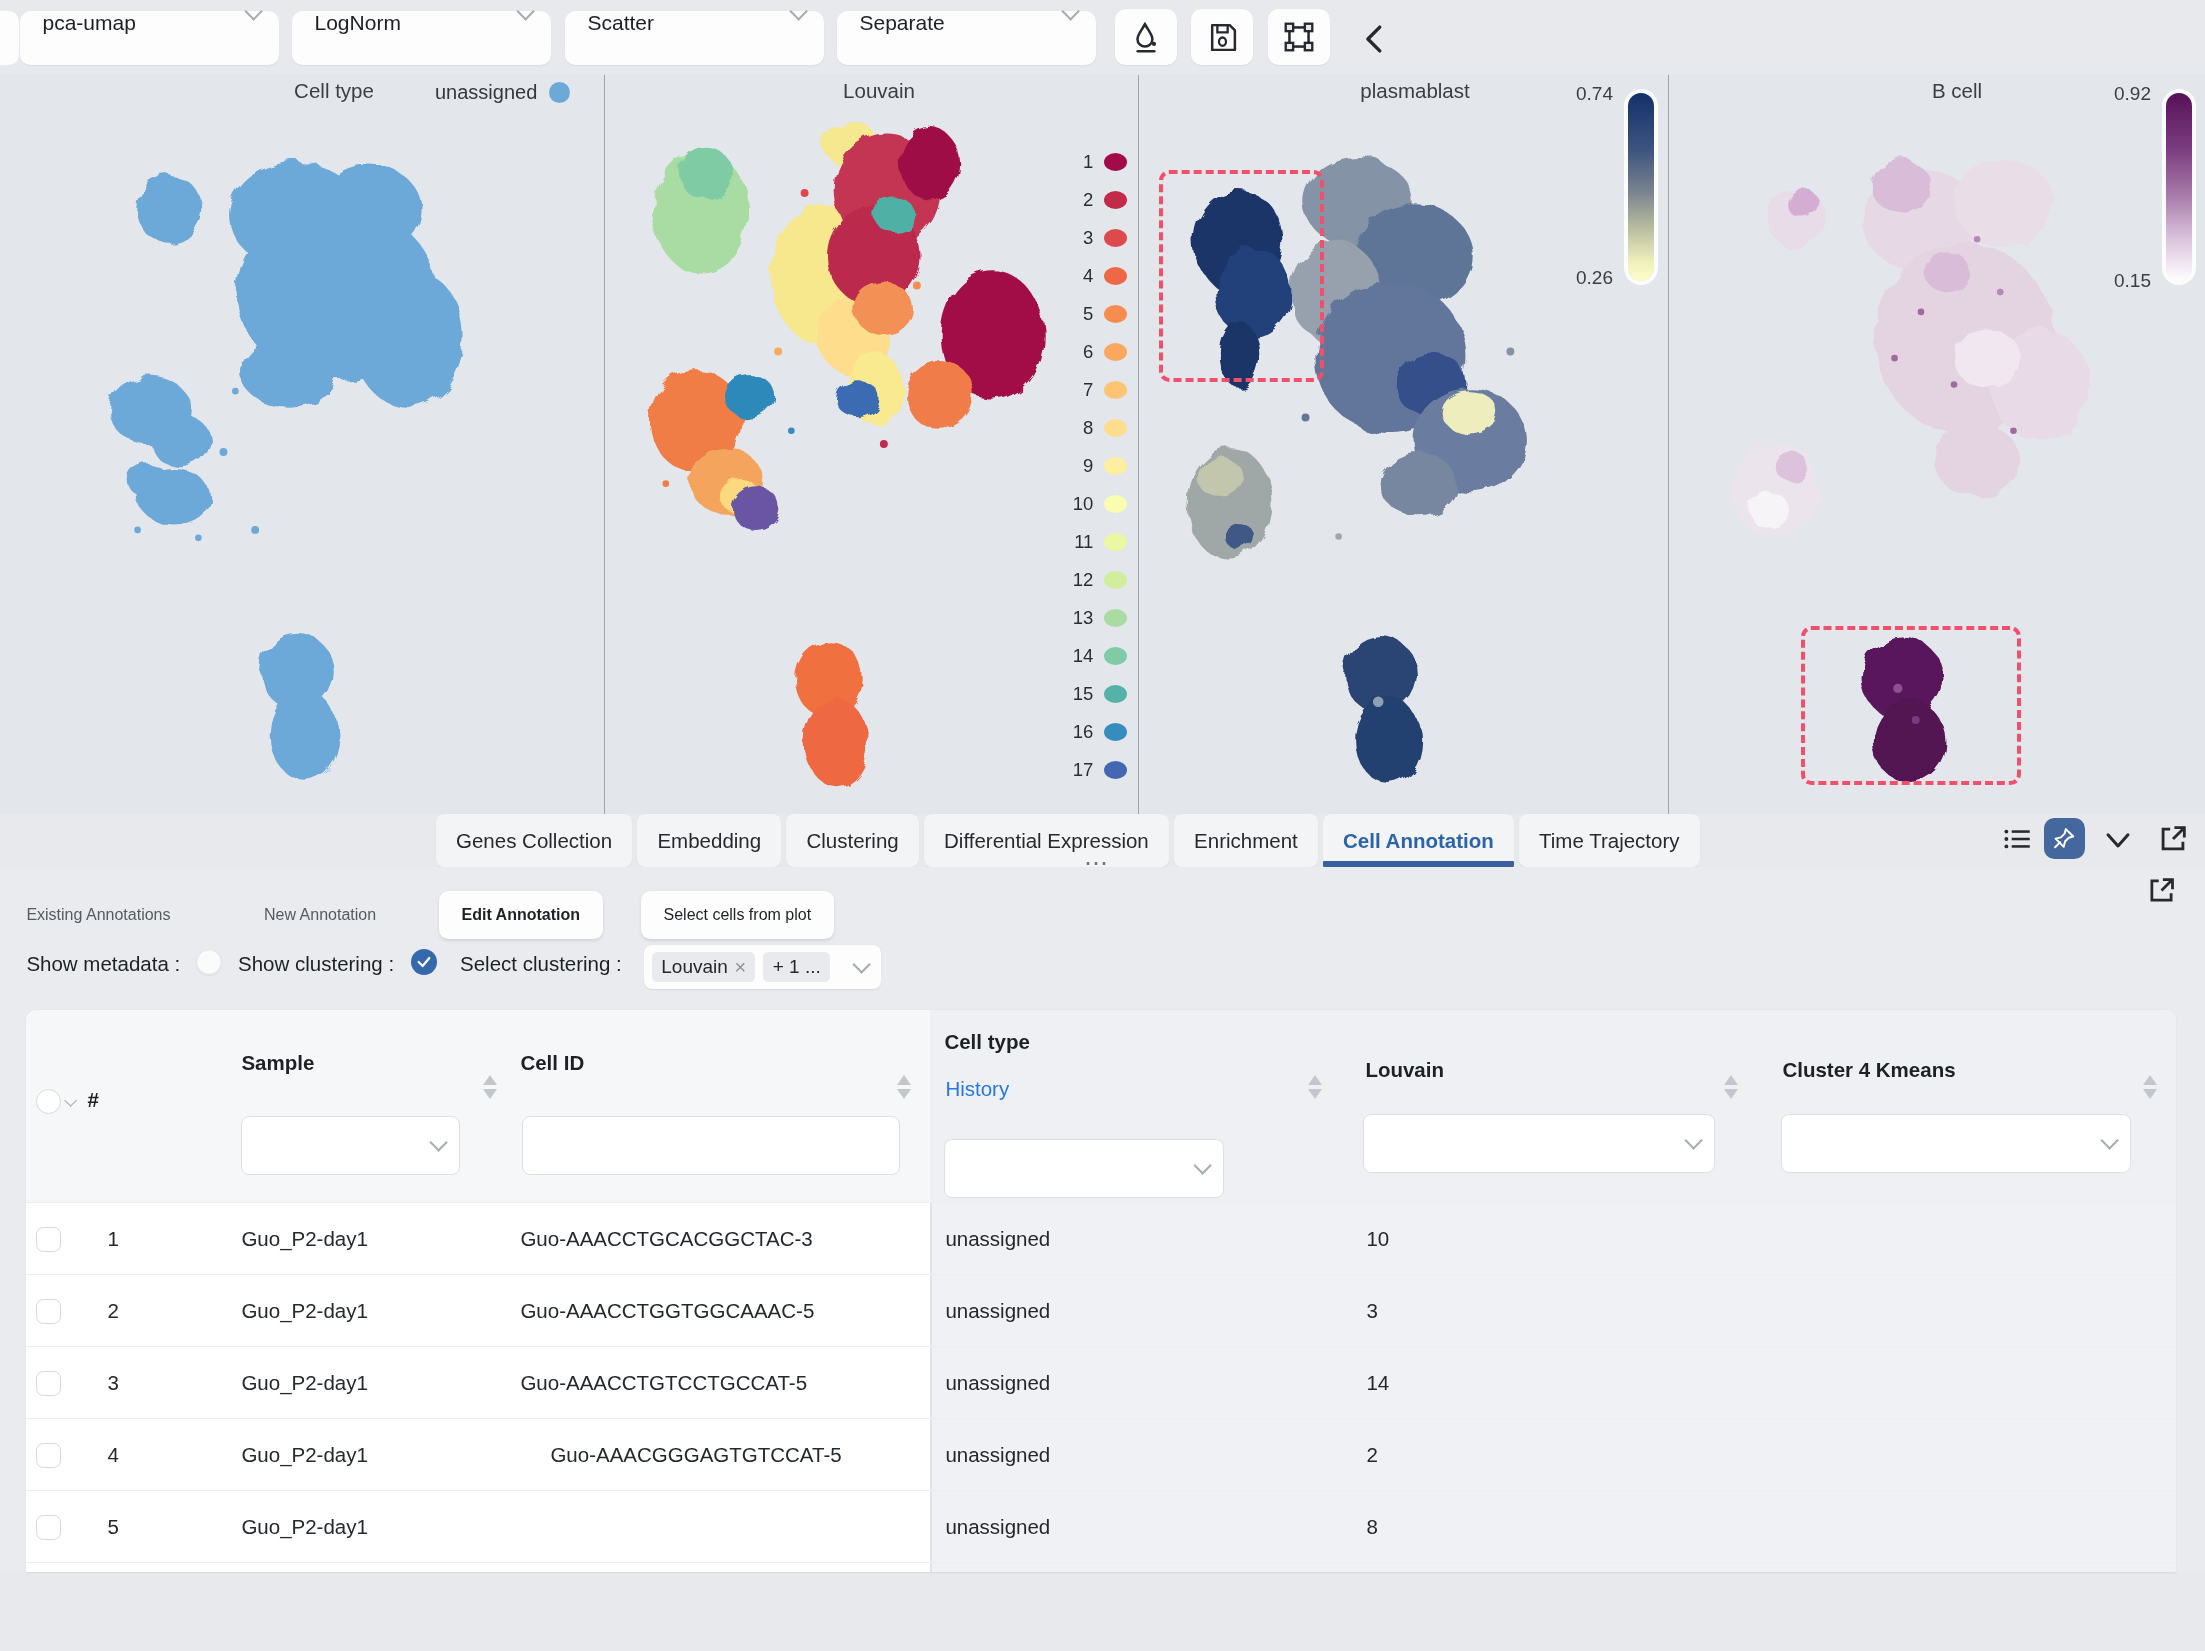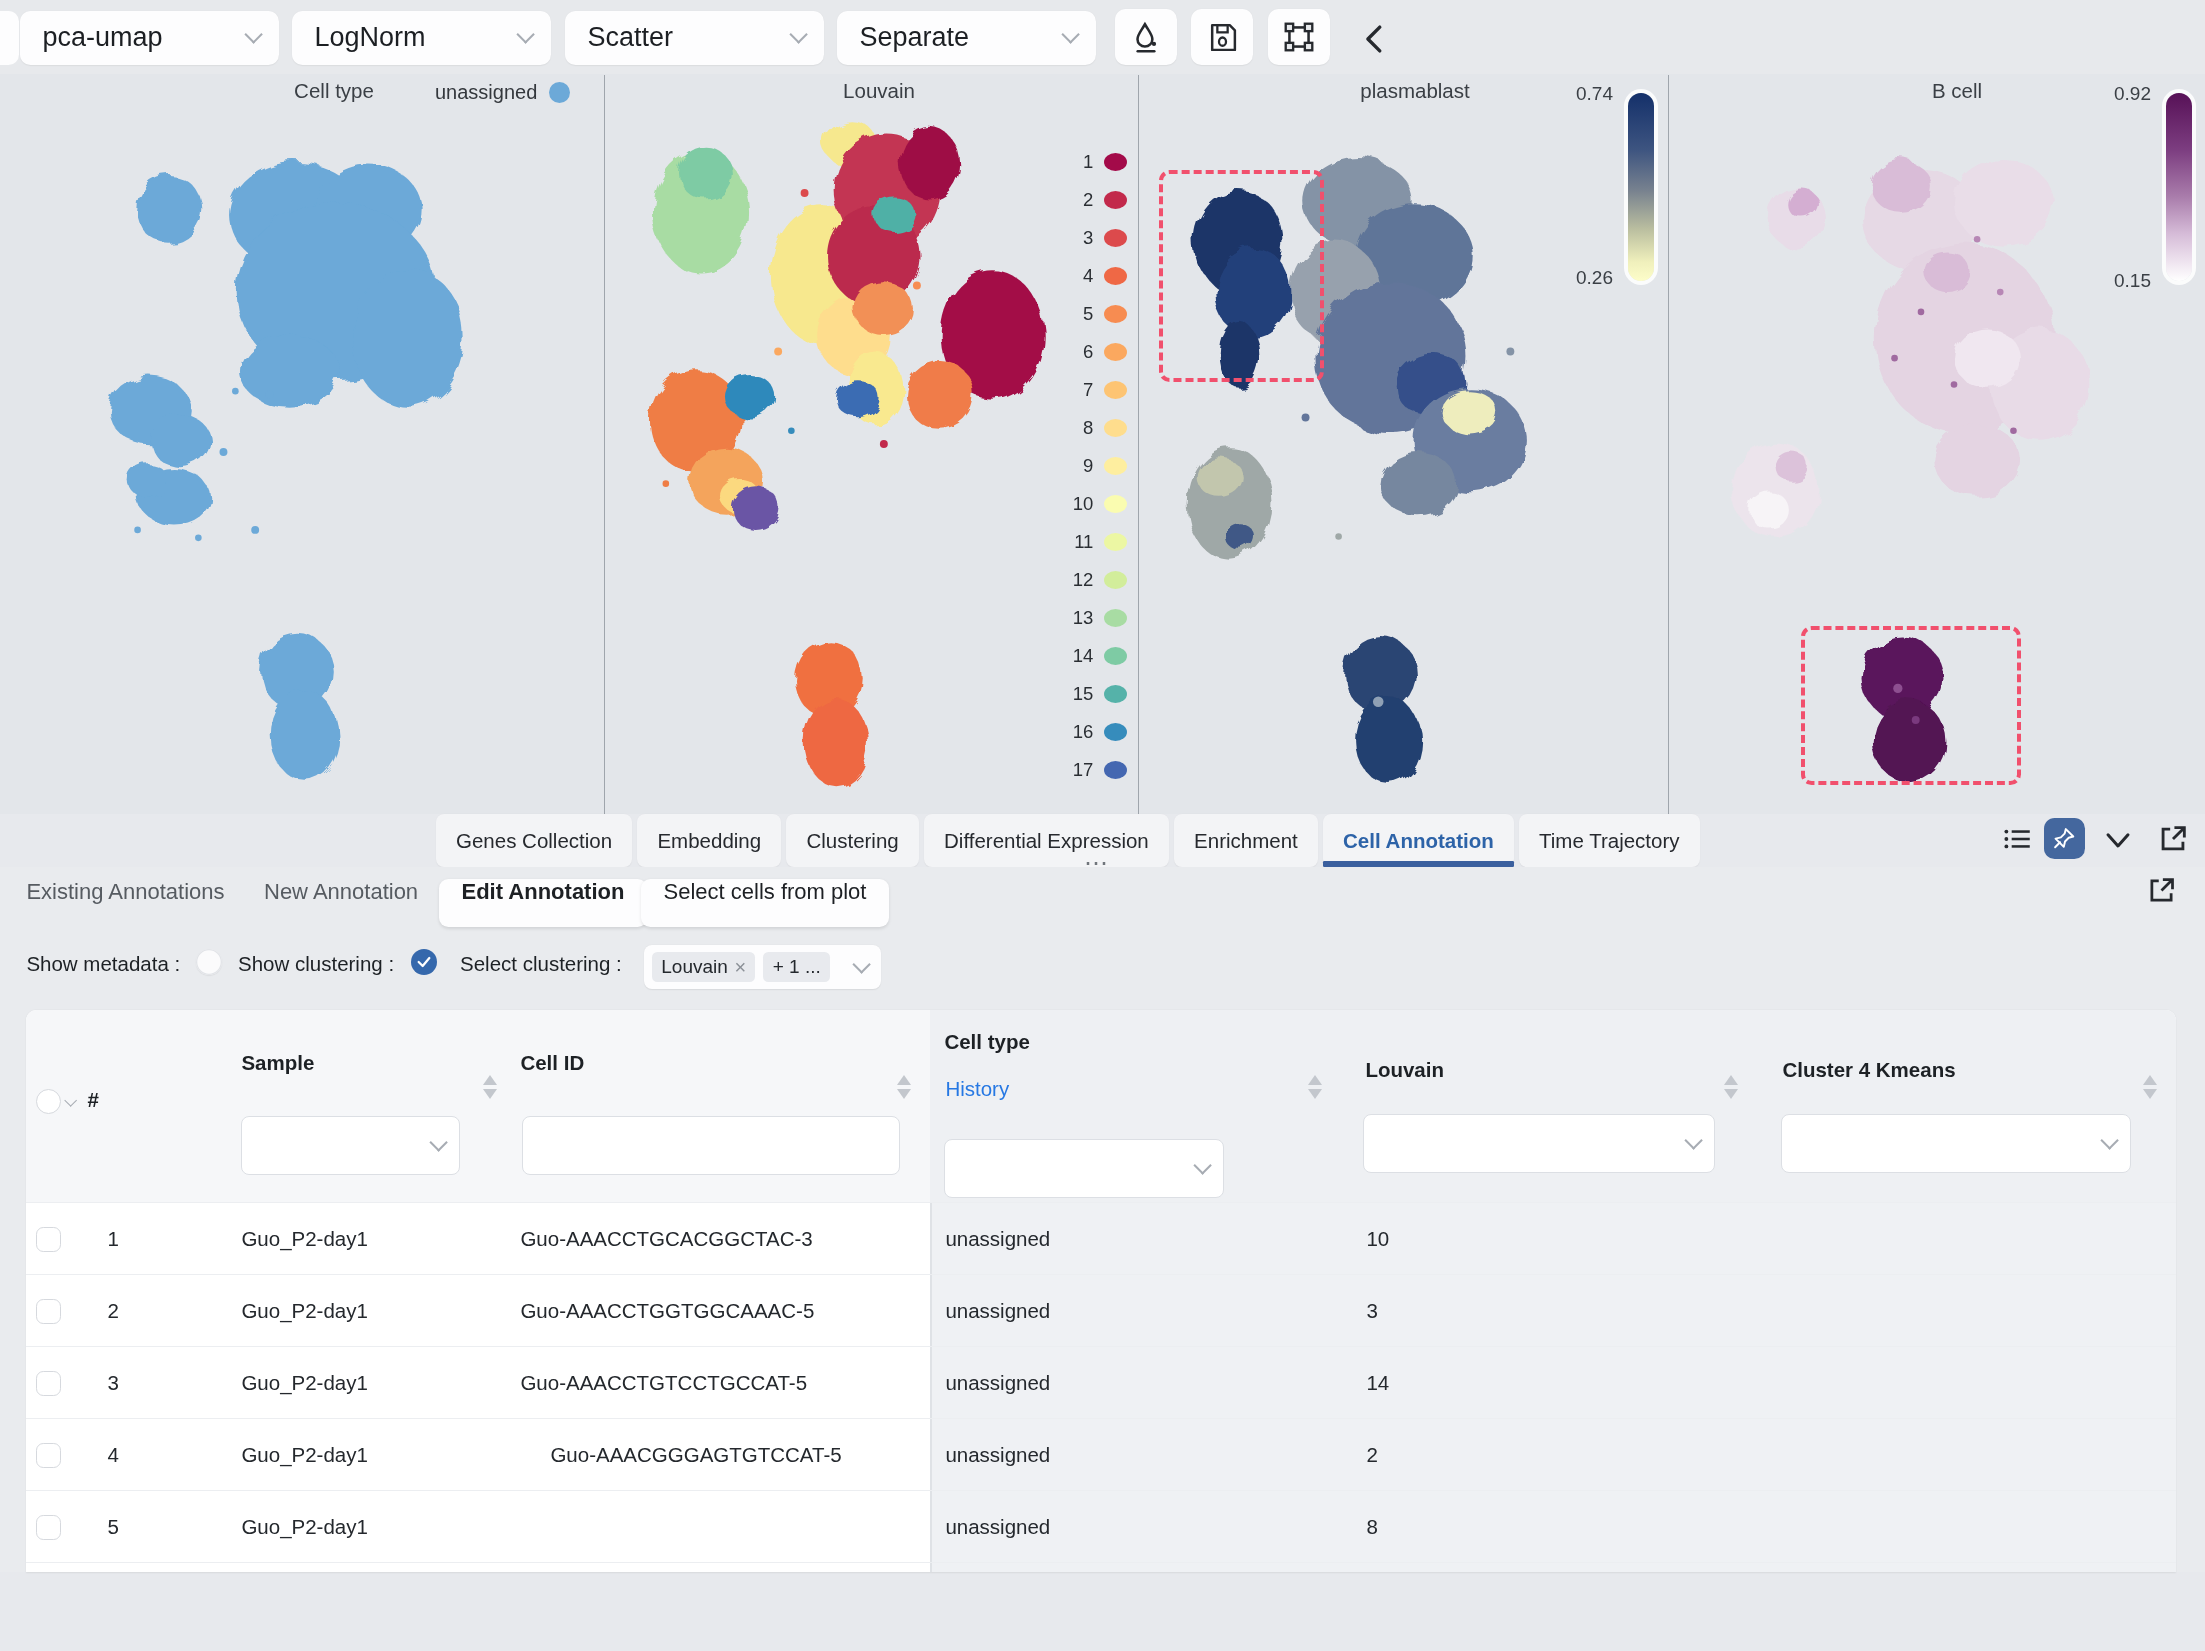--- a/index.html
+++ b/index.html
@@ -4,22 +4,22 @@
 <style>
   html,body{margin:0;padding:0;background:#cfd3d8;}
   *{box-sizing:border-box;}
   .app{position:relative;width:2205px;height:1652px;overflow:hidden;
        font-family:"Liberation Sans","DejaVu Sans",sans-serif;color:#1f2328;background:#e7e9ed;}
   .abs{position:absolute;}
 
   
   .toolbar{left:0;top:0;width:2205px;height:74px;background:#e7e9ec;}
   .tb-select{position:absolute;top:10.6px;height:54px;background:#fdfdfe;border-radius:10.6px;
-             display:flex;align-items:center;justify-content:space-between;
-             padding:0 18.5px 0 22.5px;font-size:27px;color:#1c1f23;box-shadow:0 0.7px 1.3px rgba(0,0,0,.06);}
+             display:flex;align-items:flex-start;justify-content:space-between;
+             padding:0 18.5px 0 22.5px;font-size:21px;color:#1c1f23;box-shadow:0 0.7px 1.3px rgba(0,0,0,.06);}
   .chev{display:inline-block;width:13.2px;height:13.2px;border-right:2.3px solid #a7acb3;border-bottom:2.3px solid #a7acb3;transform:rotate(45deg);margin-top:-5.3px;}
   .ibtn{position:absolute;top:9.3px;width:62px;height:56px;background:#fdfdfe;border-radius:10.6px;
         display:flex;align-items:center;justify-content:center;box-shadow:0 0.7px 1.3px rgba(0,0,0,.06);}
   .frag{left:-14.5px;top:10.6px;width:33px;height:54px;background:#fdfdfe;border-radius:10.6px;}
 
   
   .side-icon{left:17px;width:29px;height:29px;}
   .pin-btn{left:8px;top:186px;width:41px;height:40px;background:#46699f;border-radius:10.6px;
            display:flex;align-items:center;justify-content:center;box-shadow:0 2px 4px rgba(0,0,0,.25);}
   .vtab{left:0;width:52px;background:#f3f4f6;border-radius:0 12px 12px 0;
@@ -47,21 +47,21 @@
        font-size:20.5px;color:#26292e;white-space:nowrap;box-shadow:0 0.7px 1.3px rgba(0,0,0,.05);position:relative;}
   .tab.active{color:#2d63a8;font-weight:bold;}
   .tab.active::after{content:"";position:absolute;left:0;right:0;bottom:0;height:6px;background:#3a5f9e;border-radius:1.3px;}
   .overflow-dots{top:849px;font-size:24px;color:#70757b;letter-spacing:1.3px;}
   .tabbar-icon{top:822px;width:34px;height:34px;}
   .pin-btn2{left:2044px;top:818px;width:41px;height:41px;background:#44679e;border-radius:10.6px;
             display:flex;align-items:center;justify-content:center;}
 
   
   .panel{left:0;top:867px;width:2205px;height:705px;background:#e9ebee;}
-  .subtab{position:absolute;top:12px;height:48px;display:flex;font-size:22px;}
+  .subtab{position:absolute;top:24px;height:48px;display:flex;align-items:center;font-size:16px;}
   .subtab.text{color:#565b61;}
   .subtab.btnw{background:#fdfdfe;border-radius:9.3px;padding:0 22.5px;color:#1d2024;box-shadow:0 1.3px 3.3px rgba(0,0,0,.10);}
   .ctl-label{position:absolute;top:85px;font-size:20.5px;color:#1d2125;white-space:nowrap;}
   .cb{position:absolute;top:82px;width:26.4px;height:26.4px;border-radius:50%;}
   .cb.off{background:#fbfbfc;box-shadow:inset 0 0 0 1.3px #e2e4e8,0 0.7px 1.3px rgba(0,0,0,.08);}
   .cb.on{background:#3568ac;display:flex;align-items:center;justify-content:center;}
   .mselect{position:absolute;left:644px;top:78px;width:237px;height:44px;background:#fdfdfe;border-radius:8px;
            box-shadow:0 0.7px 1.3px rgba(0,0,0,.08);display:flex;align-items:center;gap:8px;padding:0 13.2px 0 8px;}
   .mtag{background:#e8eaee;border-radius:5.3px;height:30px;display:flex;align-items:center;gap:6.6px;
         padding:0 9.3px;font-size:19px;color:#24282d;white-space:nowrap;}

